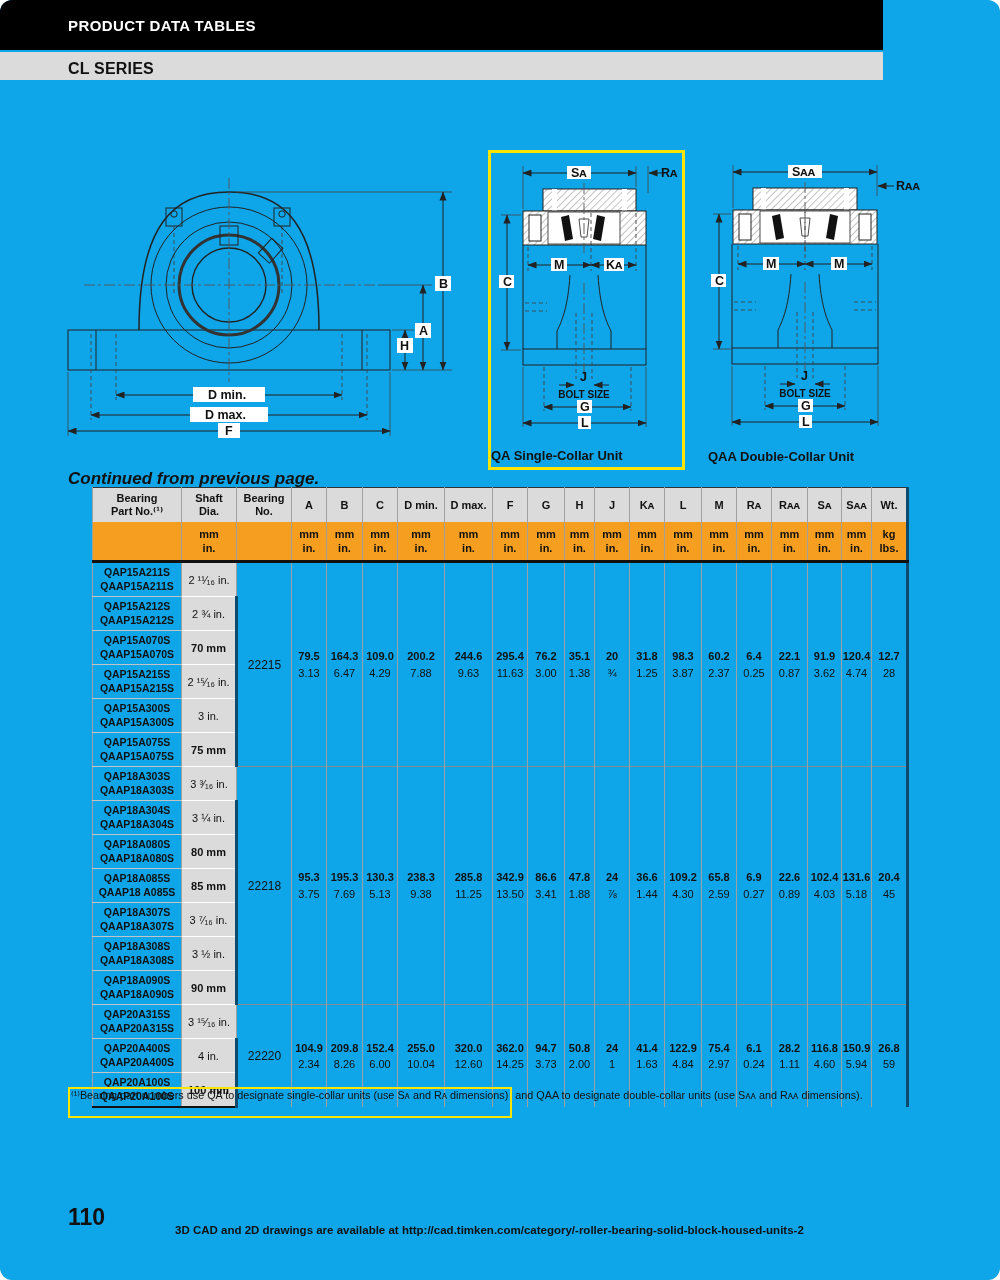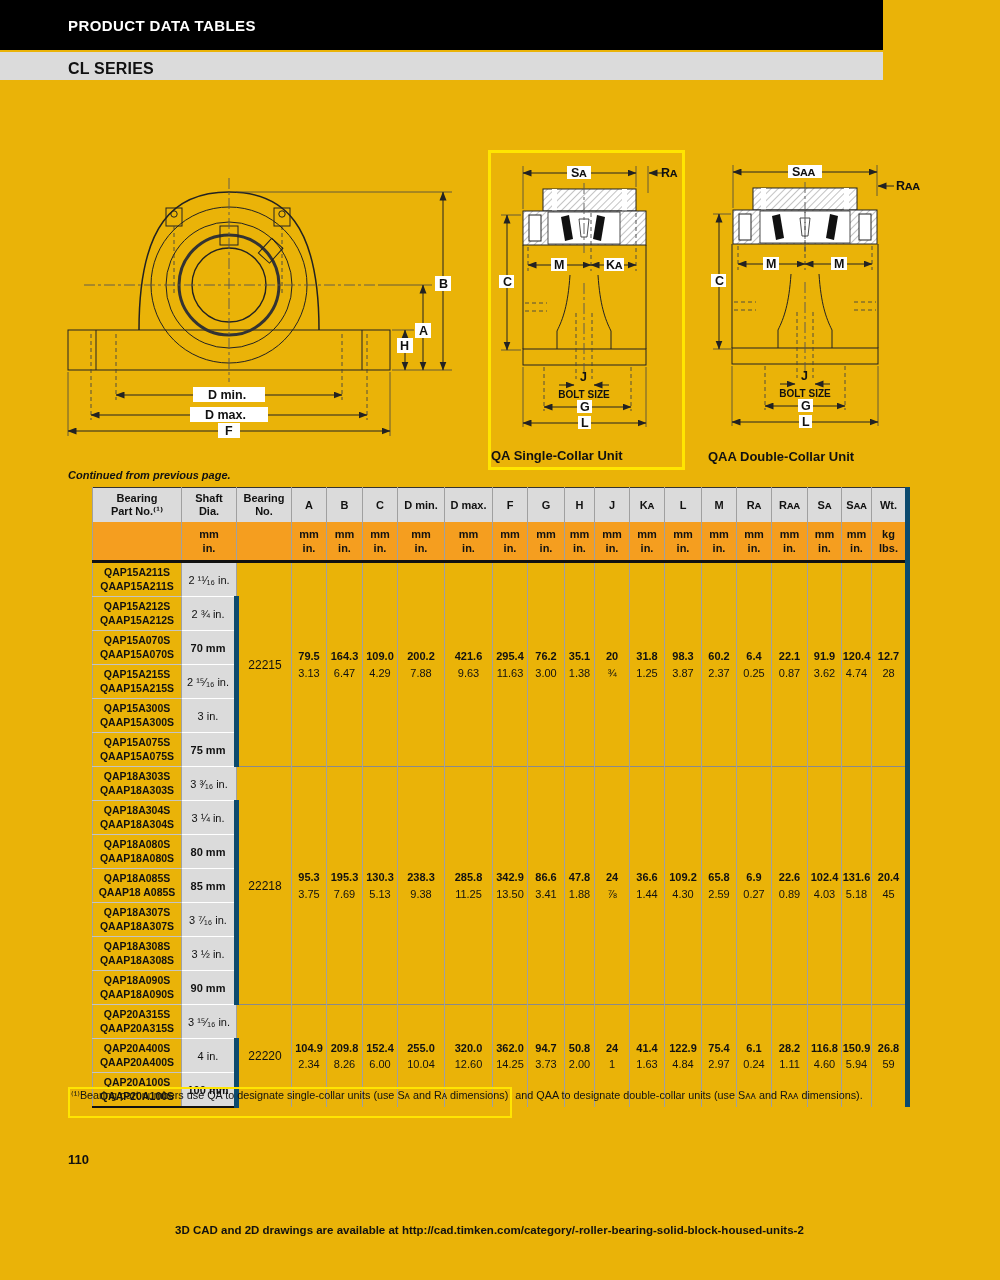--- a/index.html
+++ b/index.html
@@ -1,59 +1,59 @@
 <!DOCTYPE html>
 <html style="--orange: #F59E1F; --hl: #FFE501; --gray: #DBDBDB;"><head>
 <meta charset="utf-8">
 <style>
   html,body{margin:0;padding:0;background:#fff;}
-  .page{position:relative;width:1000px;height:1280px;background:#eab308;overflow:hidden;
-        font-family:"Liberation Sans","DejaVu Sans",sans-serif;color:#111;}
+  .page{position:relative;width:1000px;height:1280px;background:#0ea5e9;overflow:hidden;
+        font-family:"Liberation Sans","DejaVu Sans",sans-serif;color:#111;border-radius:12px;}
   
   .top-bar{position:absolute;left:0;top:0;width:883px;height:50px;background:#000;}
   .top-bar span{position:absolute;left:68px;top:17px;color:#fff;font-weight:bold;font-size:15px;letter-spacing:.4px;}
   .series-bar{position:absolute;left:0;top:52px;width:883px;height:28px;background:var(--gray);}
   .series-bar span{position:absolute;left:68px;top:8px;font-weight:bold;font-size:16px;letter-spacing:.2px;}
   
   .page-title{position:absolute;left:68px;top:112px;font-size:23px;font-weight:bold;letter-spacing:-.2px;white-space:nowrap;}
   .page-title .suffix{font-size:14.5px;font-style:italic;font-weight:600;margin-left:7px;letter-spacing:0;}
   
   .pillow-svg{position:absolute;left:56px;top:166px;}
   .qa-box{position:absolute;left:488px;top:150px;width:197px;height:320px;border:3px solid var(--hl);box-sizing:border-box;}
   .qaa-box{position:absolute;left:708px;top:152px;width:218px;height:316px;}
   .diag-caption{position:absolute;bottom:4px;left:0;width:100%;text-align:left;font-weight:bold;font-size:13px;}
   svg text{font-family:"Liberation Sans","DejaVu Sans",sans-serif;fill:#111;font-size:12.5px;font-weight:600;}
   svg text.small{font-size:10px;font-weight:600;}
   .ln{stroke:#222;stroke-width:1;fill:none;}
   .ln2{stroke:#222;stroke-width:1.5;fill:none;}
   .thin{stroke:#444;stroke-width:.8;fill:none;}
   .dsh{stroke:#444;stroke-width:.9;fill:none;stroke-dasharray:4 3;}
   .cl{stroke:#555;stroke-width:.9;fill:none;stroke-dasharray:11 3 3 3;}
-  .continued{position:absolute;left:68px;top:469px;font-style:italic;font-weight:600;font-size:11px;}
+  .continued{position:absolute;left:68px;top:469px;font-style:italic;font-weight:600;font-size:17px;}
   
   .table-wrap{position:absolute;left:68px;top:487px;width:815px;}
   table{border-collapse:collapse;table-layout:fixed;width:815px;border-top:1.5px solid #333;margin-left:24px;}
   th,td{border-left:1px solid #a0a0a0;padding:0;text-align:center;vertical-align:middle;}
-  th:last-child,td:last-child{border-right:5px solid #0c4a6e;}
+  th:last-child,td:last-child{border-right:3px solid #0c4a6e;}
   tr.labels th{background:var(--gray);height:34px;font-weight:bold;font-size:11px;line-height:1.15;}
   tr.units th{background:var(--orange);height:38px;border-bottom:3px solid #111;font-size:11px;line-height:1.3;}
   tr.units .u1{font-weight:bold;}
   tbody td{height:33px;}
   td.part{font-weight:bold;font-size:10.5px;line-height:1.3;border-bottom:1px solid #c4c4c4;}
   td.shaft{background:var(--gray);font-size:11px;border-bottom:1px solid #fff;}
   td.shaft.b{font-weight:bold;}
   td.bn{font-size:12px;}
   td.dim{font-size:11px;line-height:1.5;}
   td.dim .mm{font-weight:bold;}
   tr.gs td{border-top:1px solid #8a8a8a;}
   tbody tr:last-child td{border-bottom:2px solid #111;}
   
   .footnote{position:absolute;left:68px;top:1089px;width:885px;font-size:10.8px;white-space:nowrap;}
   .footnote .hl{border:2px solid var(--hl);padding:0 2px 15px 1px;}
-  .footer-num{position:absolute;left:68px;top:1152px;font-size:13px;font-weight:bold;}
+  .footer-num{position:absolute;left:68px;top:1204px;font-size:23px;font-weight:bold;}
   .footer-link{position:absolute;left:175px;top:1224px;font-size:11.5px;font-weight:bold;}
 </style>
 </head>
 <body>
 
 <div class="page">
 
   <div class="top-bar">
     <span>PRODUCT DATA TABLES</span>
   </div>
@@ -485,21 +485,21 @@
             </td>
             <td class="dim" rowspan="6">
               <div class="mm">109.0</div>
               <div class="in">4.29</div>
             </td>
             <td class="dim" rowspan="6">
               <div class="mm">200.2</div>
               <div class="in">7.88</div>
             </td>
             <td class="dim" rowspan="6">
-              <div class="mm">421.6</div>
+              <div class="mm">244.6</div>
               <div class="in">9.63</div>
             </td>
             <td class="dim" rowspan="6">
               <div class="mm">295.4</div>
               <div class="in">11.63</div>
             </td>
             <td class="dim" rowspan="6">
               <div class="mm">76.2</div>
               <div class="in">3.00</div>
             </td>

